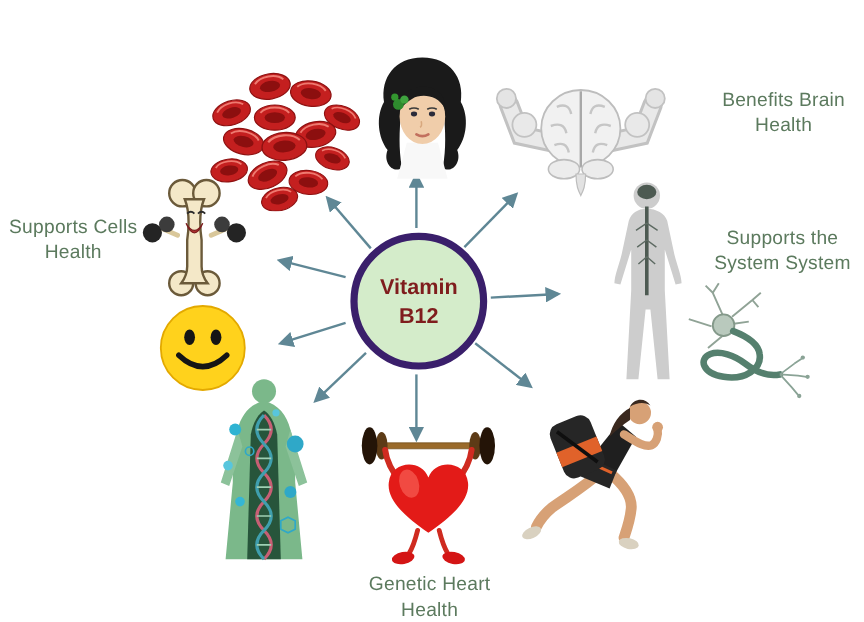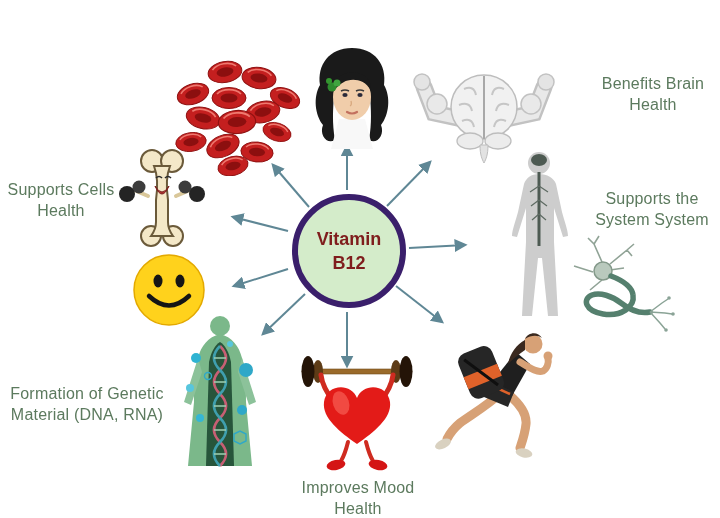--- a/index.html
+++ b/index.html
@@ -51,23 +51,21 @@
     <span class="center-label">Vitamin
 B12</span>
   </div>
 
   <div class="label" style="left:578px;top:73px;width:150px">Benefits Brain
 Health</div>
   <div class="label" style="left:0px;top:179px;width:122px">Supports Cells
 Health</div>
   <div class="label" style="left:584px;top:188px;width:136px">Supports the
 System System</div>
-  <div class="label" style="left:1px;top:383px;width:172px">Formation of Genetic
-Material (DNA, RNA)</div>
-  <div class="label" style="left:288px;top:477px;width:140px">Improves Mood
+  <div class="label" style="left:288px;top:477px;width:140px">Genetic Heart
 Health</div>
 
   <svg class="icon" style="left:163px;top:58px" width="140" height="118" viewBox="0 0 140 118">
     <defs>
       <g id="rbc">
         <ellipse rx="17" ry="10.5" fill="#c41f1f" stroke="#8e1111" stroke-width="1"></ellipse>
         <ellipse rx="8.5" ry="4.5" fill="#8c0f0f"></ellipse>
         <path d="M-12 -4 A 14 9 0 0 1 12 -4" stroke="#ee7a70" stroke-width="1.6" fill="none"></path>
       </g>
     </defs>

